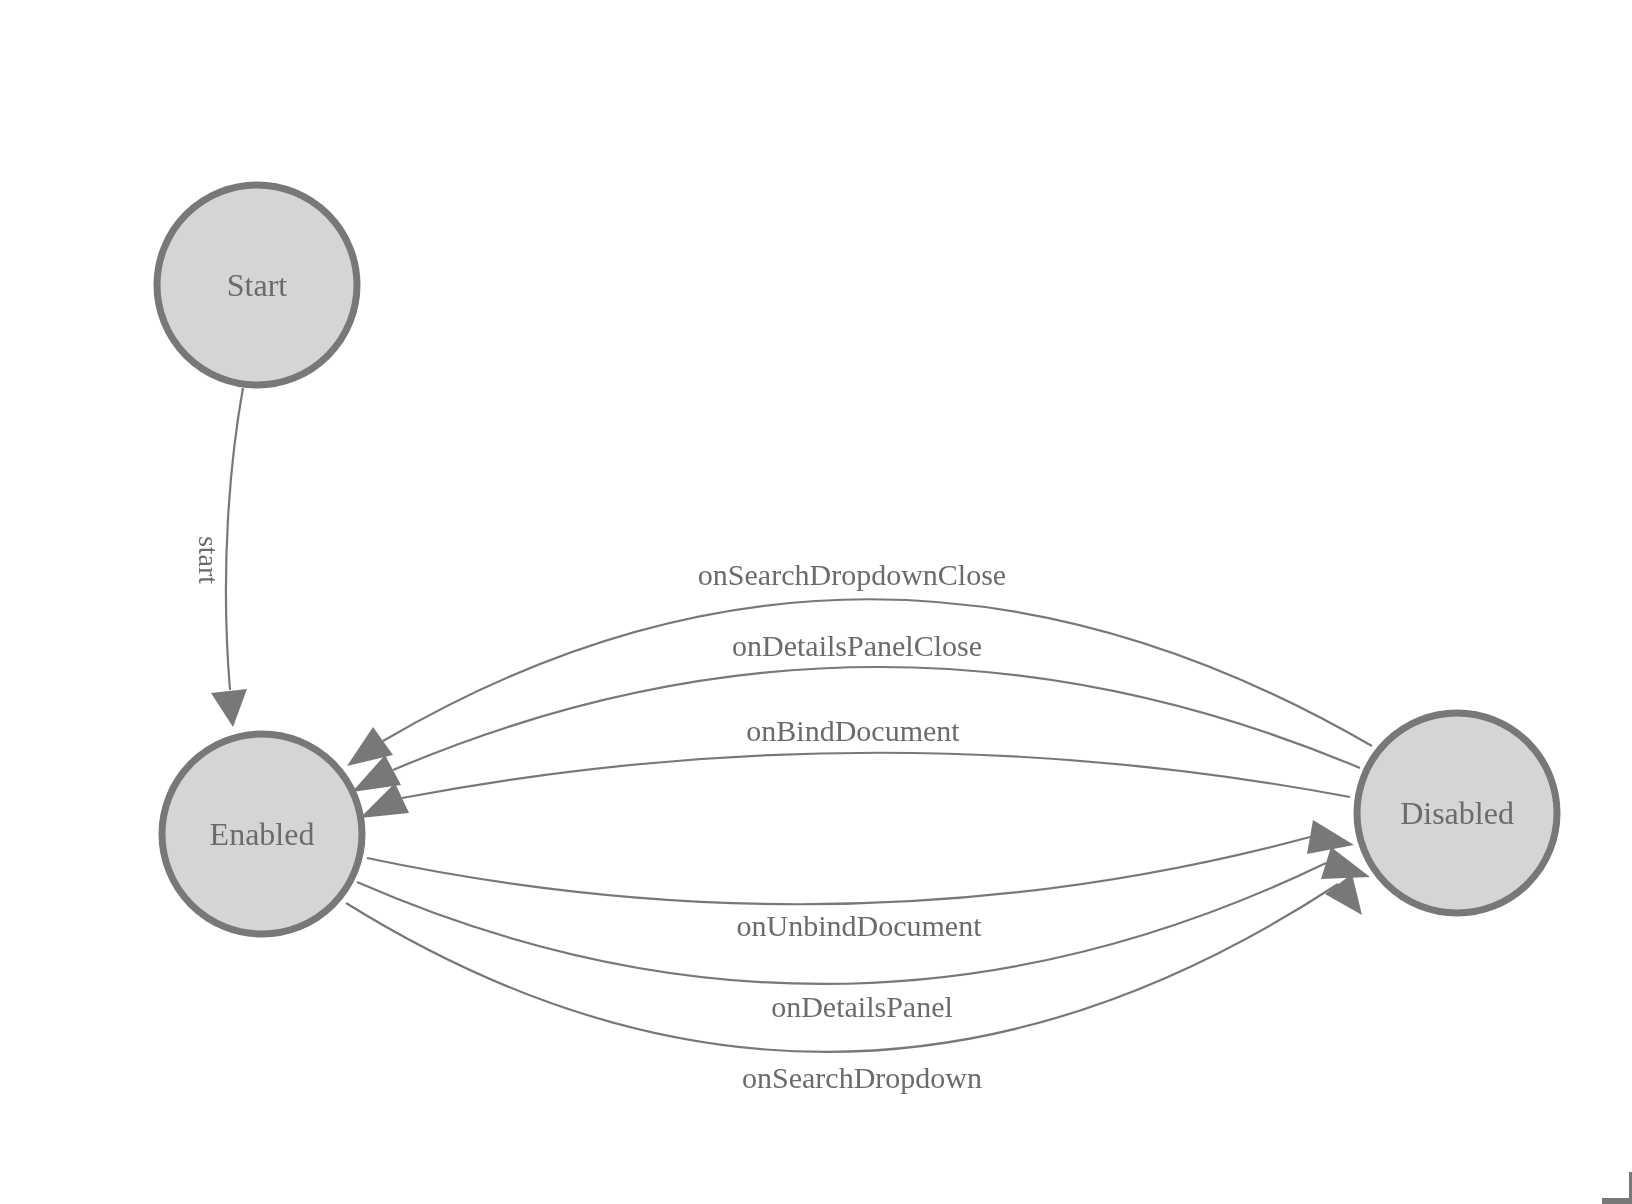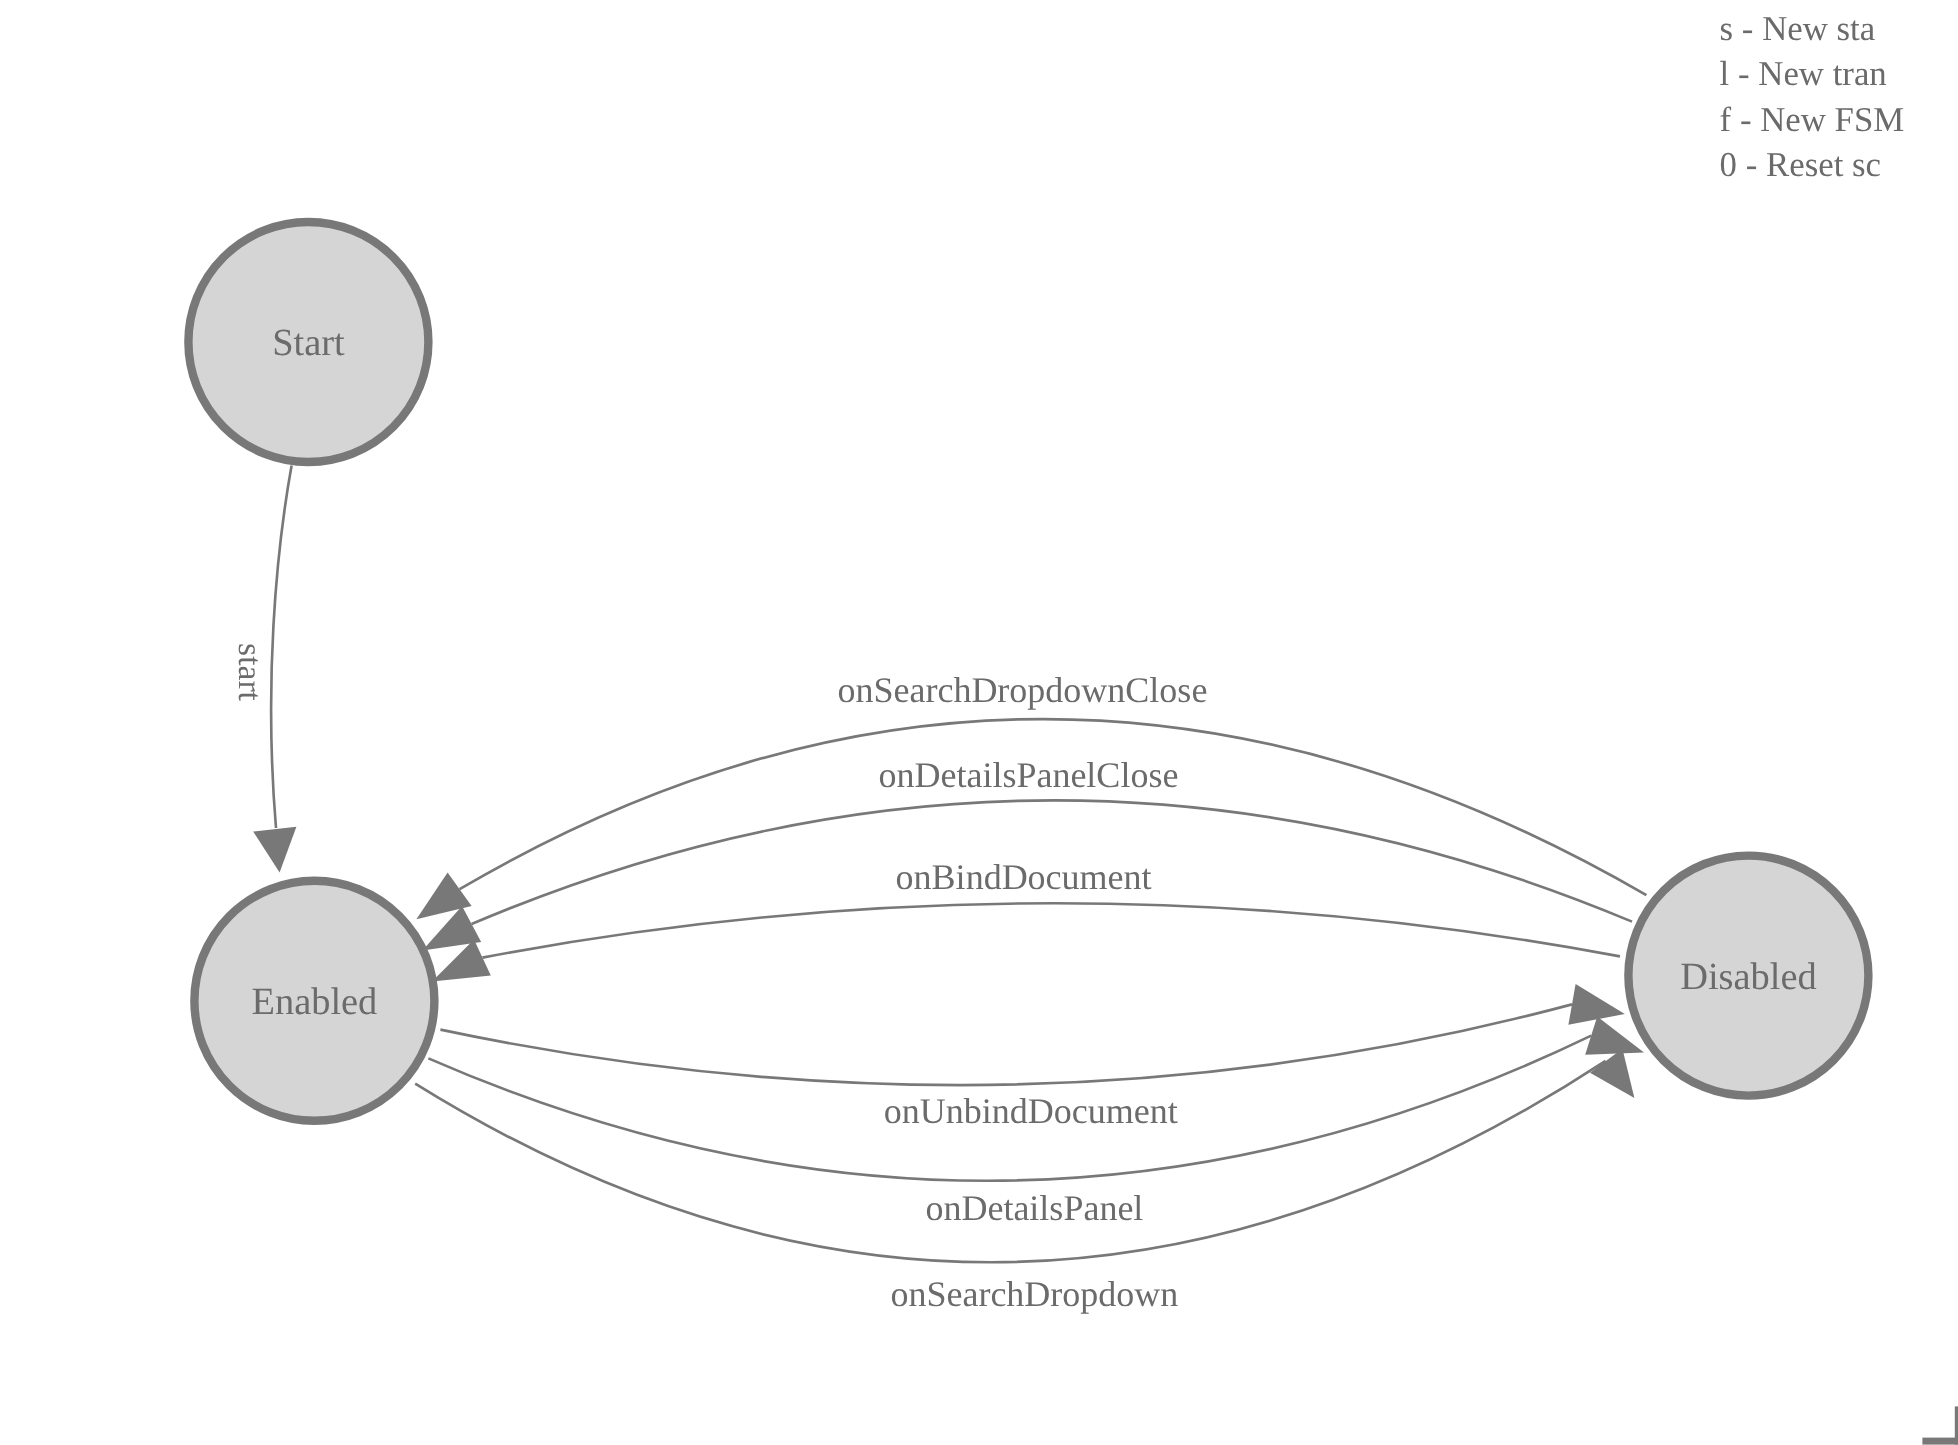--- a/index.html
+++ b/index.html
@@ -95,20 +95,14 @@
     <text class="edge-label" x="857" y="656">onDetailsPanelClose</text>
     <text class="edge-label" x="853" y="741">onBindDocument</text>
     <text class="edge-label" x="859" y="936">onUnbindDocument</text>
     <text class="edge-label" x="862" y="1017">onDetailsPanel</text>
     <text class="edge-label" x="862" y="1088">onSearchDropdown</text>
 
     <rect x="1629" y="1172" width="3" height="32" fill="#787878"></rect>
     <rect x="1602" y="1198" width="30" height="6" fill="#787878"></rect>
   </svg>
 
-  <div class="legend">
-    <div>s - New sta</div>
-    <div>l - New tran</div>
-    <div>f - New FSM</div>
-    <div>0 - Reset sc</div>
-  </div>
 
 </div>
 
 </body></html>

